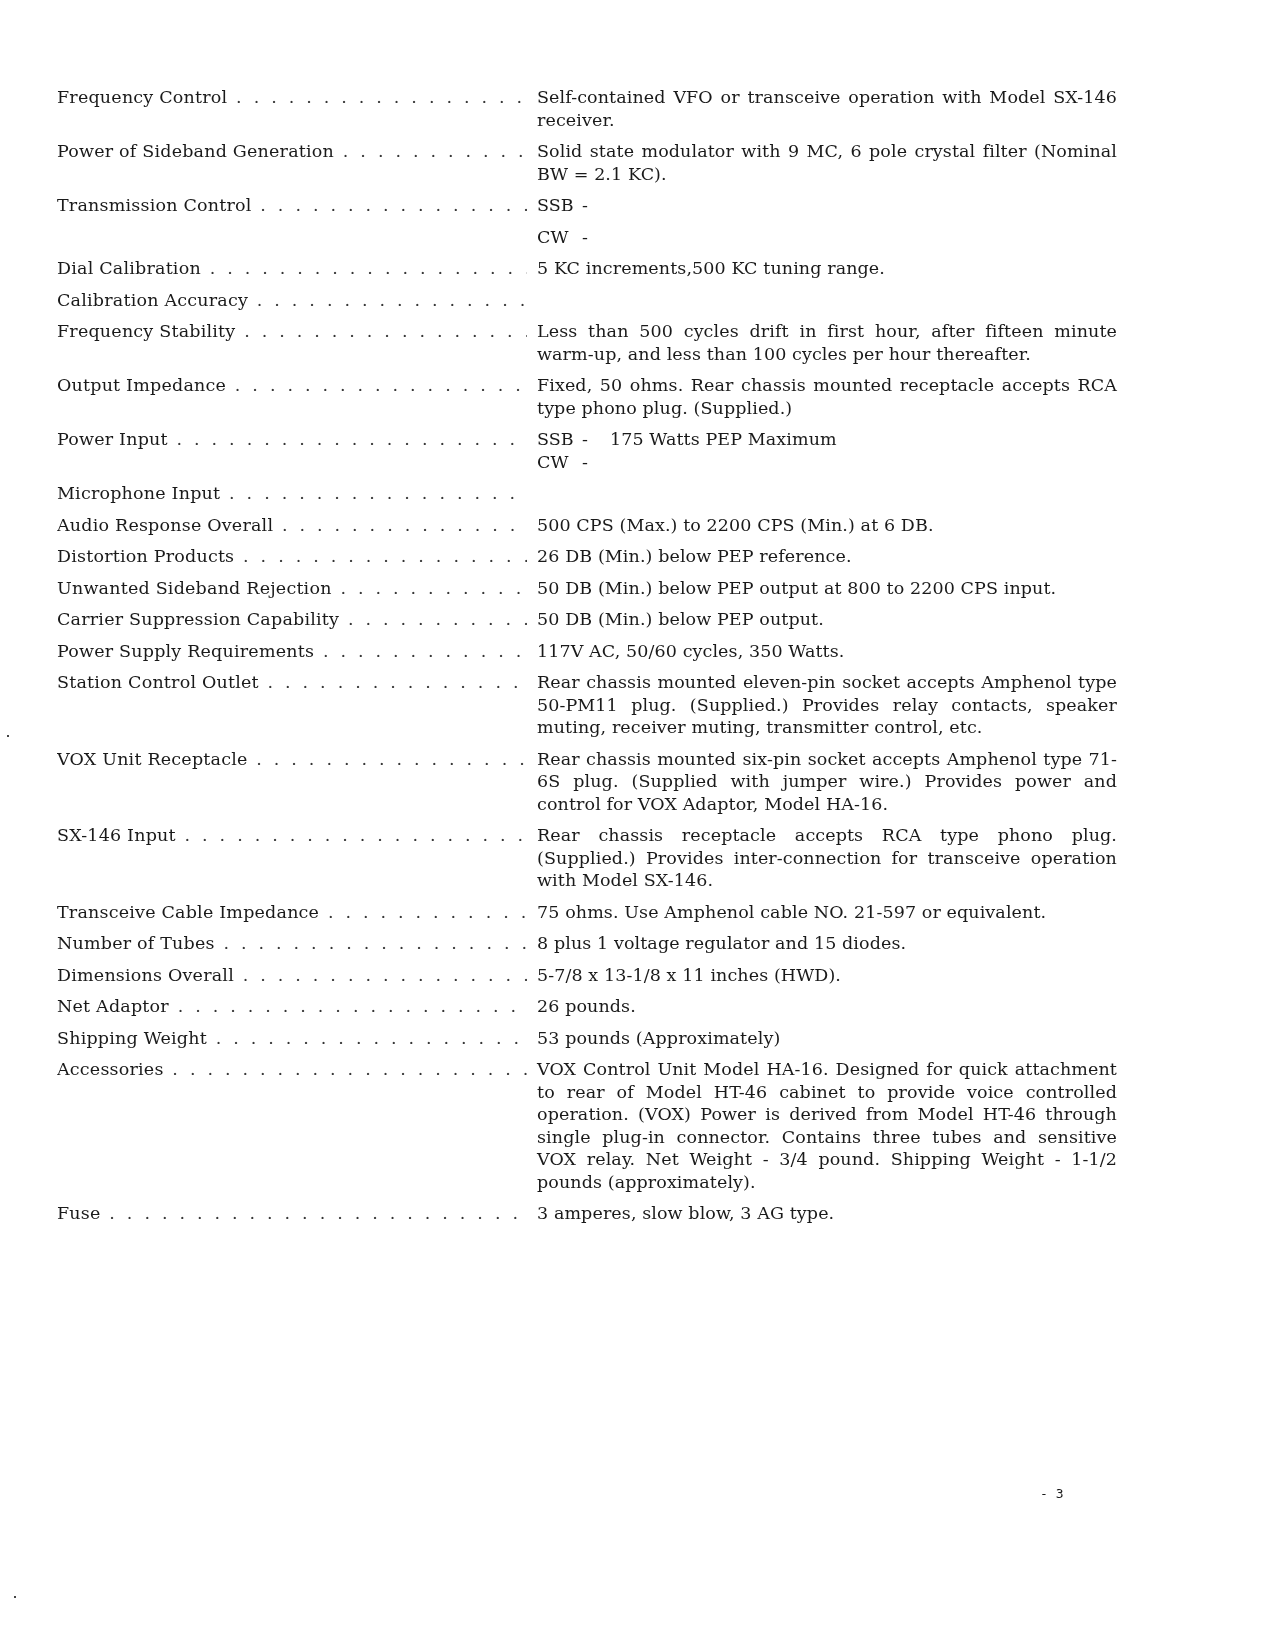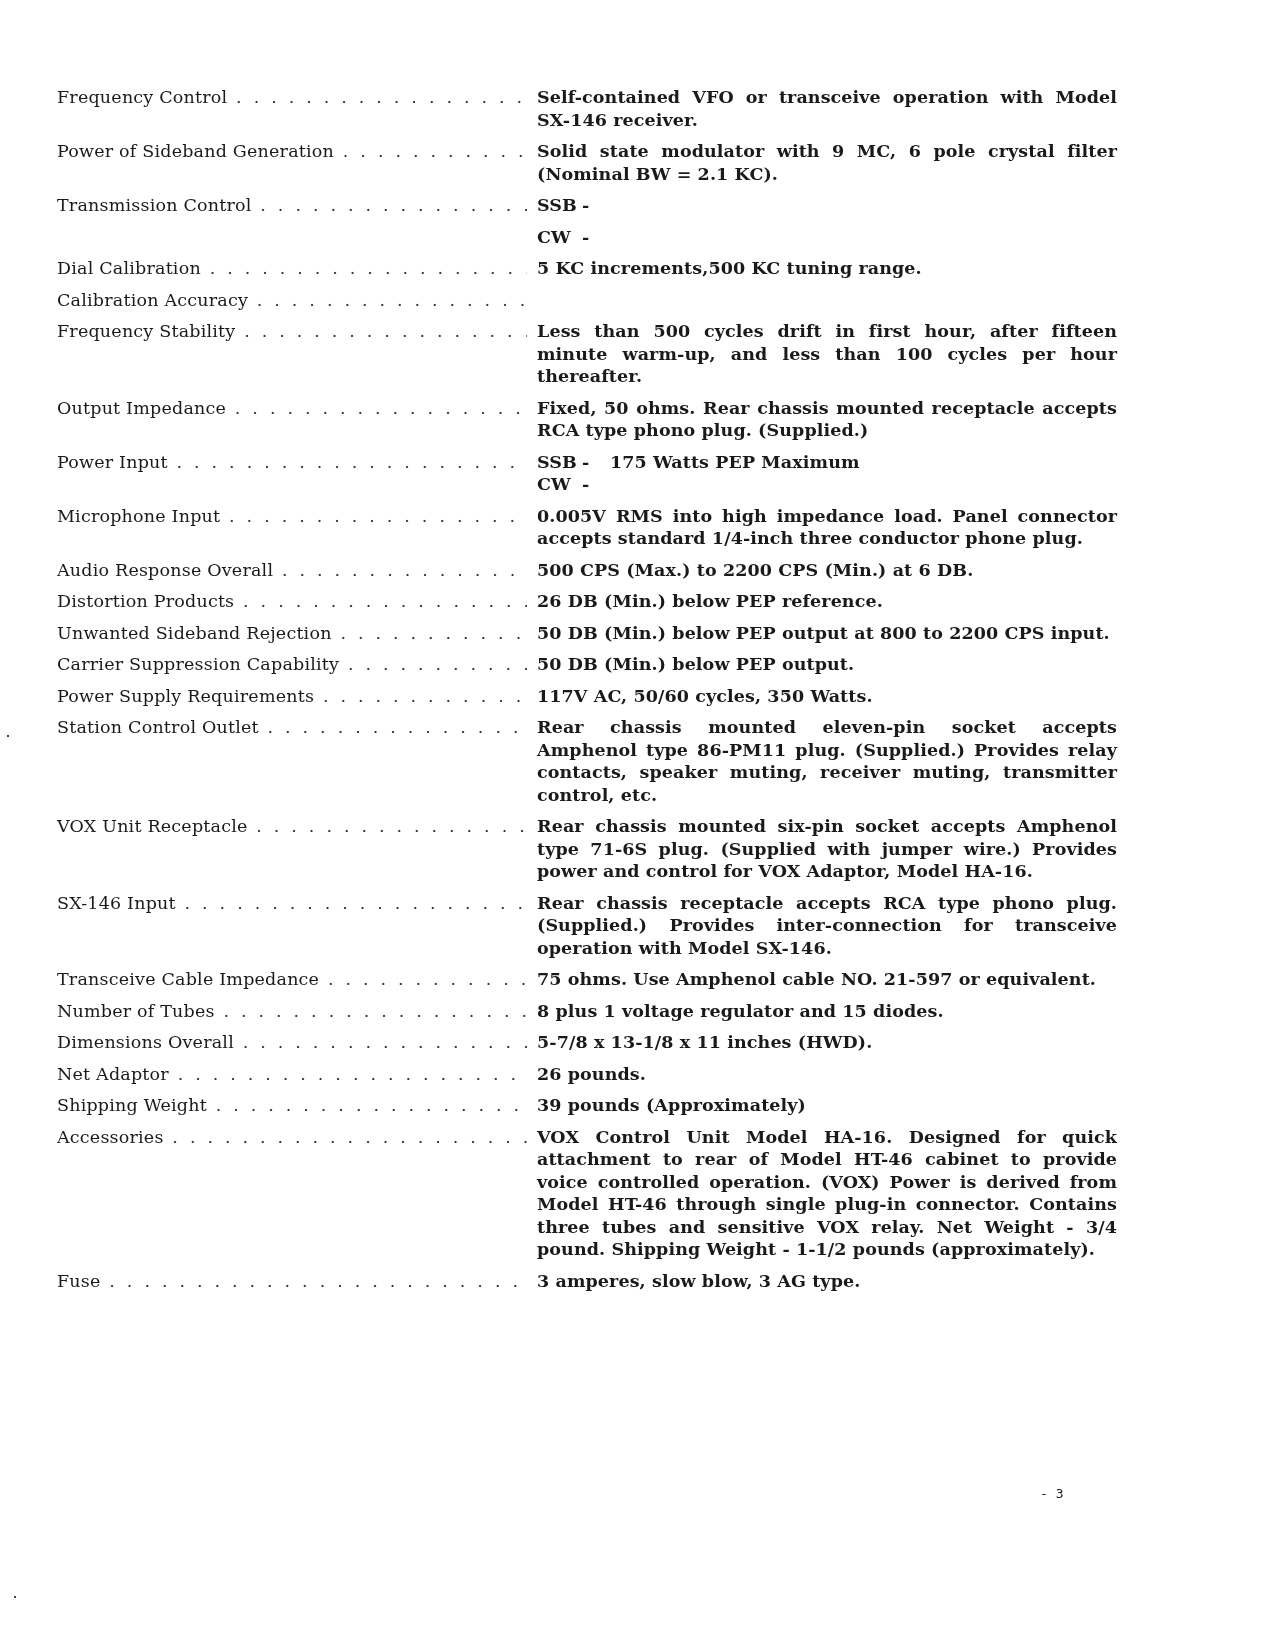--- a/index.html
+++ b/index.html
@@ -10,21 +10,21 @@
     }
     .spec-table { position: absolute; left: 57px; top: 86px; width: 1060px; }
     .row { display: flex; align-items: flex-start; }
     .label {
       width: 470px; flex: none; font-size: 17.5px; line-height: 22.5px;
       white-space: nowrap; overflow: hidden; letter-spacing: 0.2px;
     }
     .label .dots { color: #333; letter-spacing: 3.2px; }
     .value {
       flex: 1; margin-left: 10px; font-size: 17.5px; line-height: 22.5px;
-      text-align: justify; letter-spacing: 0.1px; font-weight: bold;
+      text-align: justify; letter-spacing: 0.1px;
     }
     .sub { display: flex; align-items: flex-end; }
     .sub .k { width: 45px; flex: none; }
     .sub .d { width: 40px; flex: none; }
     .sub .t { flex: 1; text-align: justify; }
     .page-num {
       position: absolute; left: 1040px; top: 1486px;
       font-size: 13px; font-family: "DejaVu Sans Mono", monospace;
     }
     .stray { position: absolute; width: 2px; height: 2px; background: #444; }
@@ -78,21 +78,20 @@
           <span class="t">175 Watts PEP Maximum</span>
       </div>
       <div class="sub">
         <span class="k">CW</span>
           <span class="d" style="width:28px">-</span>
       </div>
     </div>
   </div>
   <div class="row" style="margin-bottom:9px">
     <div class="label"><span>Microphone Input</span><span class="dots"> . . . . . . . . . . . . . . . . . . . . . . . . . . . . . . . . . . . .</span></div>
-    <div class="value">0.005V RMS into high impedance load. Panel connector accepts standard 1/4-inch three conductor phone plug.</div>
   </div>
   <div class="row" style="margin-bottom:9px">
     <div class="label"><span>Audio Response Overall</span><span class="dots"> . . . . . . . . . . . . . . . . . . . . . . . . . . . . . . . . . . . .</span></div>
     <div class="value">500 CPS (Max.) to 2200 CPS (Min.) at 6 DB.</div>
   </div>
   <div class="row" style="margin-bottom:9px">
     <div class="label"><span>Distortion Products</span><span class="dots"> . . . . . . . . . . . . . . . . . . . . . . . . . . . . . . . . . . . .</span></div>
     <div class="value">26 DB (Min.) below PEP reference.</div>
   </div>
   <div class="row" style="margin-bottom:9px">
@@ -102,21 +101,21 @@
   <div class="row" style="margin-bottom:9px">
     <div class="label"><span>Carrier Suppression Capability</span><span class="dots"> . . . . . . . . . . . . . . . . . . . . . . . . . . . . . . . . . . . .</span></div>
     <div class="value">50 DB (Min.) below PEP output.</div>
   </div>
   <div class="row" style="margin-bottom:9px">
     <div class="label"><span>Power Supply Requirements</span><span class="dots"> . . . . . . . . . . . . . . . . . . . . . . . . . . . . . . . . . . . .</span></div>
     <div class="value">117V AC, 50/60 cycles, 350 Watts.</div>
   </div>
   <div class="row" style="margin-bottom:9px">
     <div class="label"><span>Station Control Outlet</span><span class="dots"> . . . . . . . . . . . . . . . . . . . . . . . . . . . . . . . . . . . .</span></div>
-    <div class="value">Rear chassis mounted eleven-pin socket accepts Amphenol type 86-PM11 plug. (Supplied.) Provides relay contacts, speaker muting, receiver muting, transmitter control, etc.</div>
+    <div class="value">Rear chassis mounted eleven-pin socket accepts Amphenol type 50-PM11 plug. (Supplied.) Provides relay contacts, speaker muting, receiver muting, transmitter control, etc.</div>
   </div>
   <div class="row" style="margin-bottom:9px">
     <div class="label"><span>VOX Unit Receptacle</span><span class="dots"> . . . . . . . . . . . . . . . . . . . . . . . . . . . . . . . . . . . .</span></div>
     <div class="value">Rear chassis mounted six-pin socket accepts Amphenol type 71-6S plug. (Supplied with jumper wire.) Provides power and control for VOX Adaptor, Model HA-16.</div>
   </div>
   <div class="row" style="margin-bottom:9px">
     <div class="label"><span>SX-146 Input</span><span class="dots"> . . . . . . . . . . . . . . . . . . . . . . . . . . . . . . . . . . . .</span></div>
     <div class="value">Rear chassis receptacle accepts RCA type phono plug. (Supplied.) Provides inter-connection for transceive operation with Model SX-146.</div>
   </div>
   <div class="row" style="margin-bottom:9px">
@@ -130,21 +129,21 @@
   <div class="row" style="margin-bottom:9px">
     <div class="label"><span>Dimensions Overall</span><span class="dots"> . . . . . . . . . . . . . . . . . . . . . . . . . . . . . . . . . . . .</span></div>
     <div class="value">5-7/8 x 13-1/8 x 11 inches (HWD).</div>
   </div>
   <div class="row" style="margin-bottom:9px">
     <div class="label"><span>Net Adaptor</span><span class="dots"> . . . . . . . . . . . . . . . . . . . . . . . . . . . . . . . . . . . .</span></div>
     <div class="value">26 pounds.</div>
   </div>
   <div class="row" style="margin-bottom:9px">
     <div class="label"><span>Shipping Weight</span><span class="dots"> . . . . . . . . . . . . . . . . . . . . . . . . . . . . . . . . . . . .</span></div>
-    <div class="value">39 pounds (Approximately)</div>
+    <div class="value">53 pounds (Approximately)</div>
   </div>
   <div class="row" style="margin-bottom:9px">
     <div class="label"><span>Accessories</span><span class="dots"> . . . . . . . . . . . . . . . . . . . . . . . . . . . . . . . . . . . .</span></div>
     <div class="value">VOX Control Unit Model HA-16. Designed for quick attachment to rear of Model HT-46 cabinet to provide voice controlled operation. (VOX) Power is derived from Model HT-46 through single plug-in connector. Contains three tubes and sensitive VOX relay. Net Weight - 3/4 pound.  Shipping Weight - 1-1/2 pounds (approximately).</div>
   </div>
   <div class="row">
     <div class="label"><span>Fuse</span><span class="dots"> . . . . . . . . . . . . . . . . . . . . . . . . . . . . . . . . . . . .</span></div>
     <div class="value">3 amperes, slow blow, 3 AG type.</div>
   </div>
 </div>

